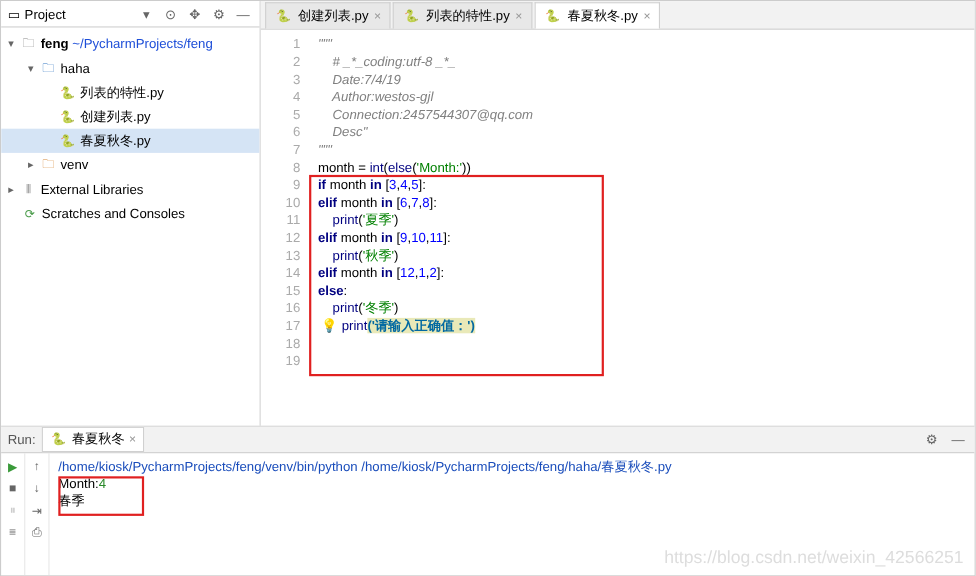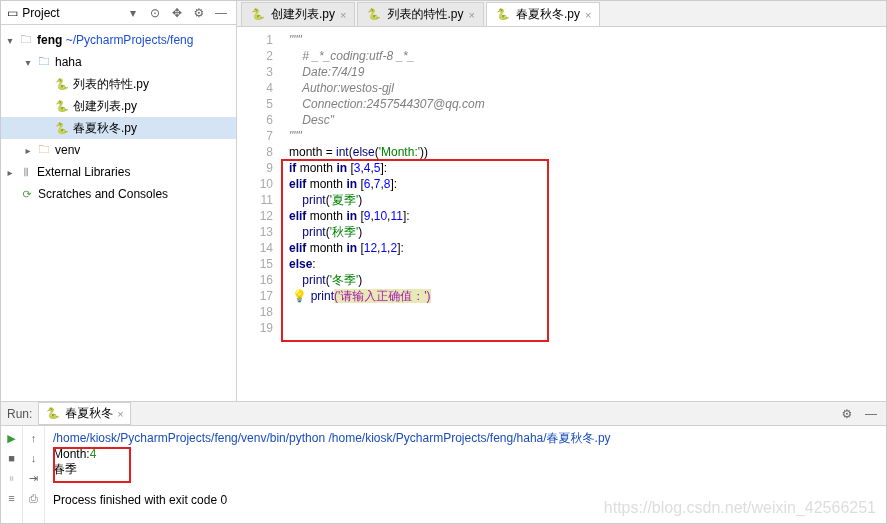--- a/index.html
+++ b/index.html
@@ -30,23 +30,23 @@
 .editor{flex:1;display:flex;overflow:auto;font-family:Menlo,Consolas,monospace;font-size:13px;line-height:16px}
 .gutter{width:44px;text-align:right;color:#aaa;padding:5px 8px 5px 0;user-select:none;background:#fff}
 .code{padding:5px 0 5px 8px;flex:1;position:relative}
 .code-line{white-space:pre;height:16px}
 .redbox{position:absolute;border:2px solid #e02020;pointer-events:none}
 .s-docstr{color:#808080;font-style:italic}
 .s-str{color:#008000;font-weight:normal}
 .s-kw{color:#000080;font-weight:bold}
 .s-num{color:#0000ff}
 .s-builtin{color:#000080}
-.s-hlstr{background:#e9e9b8;color:#a21caf;font-weight:normal}
+.s-hlstr{background:#e9e9b8;color:#0369a1;font-weight:bold}
 .bulb{color:#d6a400}
-.bottom{border-top:1px solid #d0d0d0;display:flex;flex-direction:column;height:122px}
+.bottom{border-top:1px solid #d0d0d0;display:flex;flex-direction:column;height:136px}
 .run-header{height:24px;display:flex;align-items:center;border-bottom:1px solid #d0d0d0;background:#f2f2f2;padding:0 6px;gap:6px}
 .run-header .label{color:#555}
 .run-tab{display:flex;align-items:center;gap:4px;padding:2px 6px;background:#fff;border:1px solid #d0d0d0}
 .run-body{flex:1;display:flex}
 .run-gutter{width:22px;display:flex;flex-direction:column;align-items:center;padding-top:4px;gap:4px;border-right:1px solid #e8e8e8}
 .run-gutter2{width:22px;display:flex;flex-direction:column;align-items:center;padding-top:4px;gap:4px;border-right:1px solid #e8e8e8}
 .run-btn{width:16px;height:16px;display:flex;align-items:center;justify-content:center;color:#666;font-size:11px}
 .play{color:#3a9a3a}
 .console{flex:1;font-family:Menlo,Consolas,monospace;font-size:13px;padding:4px 8px;position:relative}
 .console .path{color:#1a4dbb}
@@ -202,17 +202,16 @@
       <span class="run-btn">⎙</span>
     </div>
     <div class="console">
       <div class="path">/home/kiosk/PycharmProjects/feng/venv/bin/python /home/kiosk/PycharmProjects/feng/haha/春夏秋冬.py</div>
       <div style="position:relative">
         <div class="redbox" id="run-redbox" style="top: 0px; left: 0px; width: 78px; height: 36px;"></div>
         <div>Month:<span style="color:#2a8a2a">4</span></div>
         <div>春季</div>
       </div>
       <br>
-      <div>Process finished with exit code 0</div>
       <div class="watermark">https://blog.csdn.net/weixin_42566251</div>
     </div>
   </div>
 </div>
 
 </body></html>

